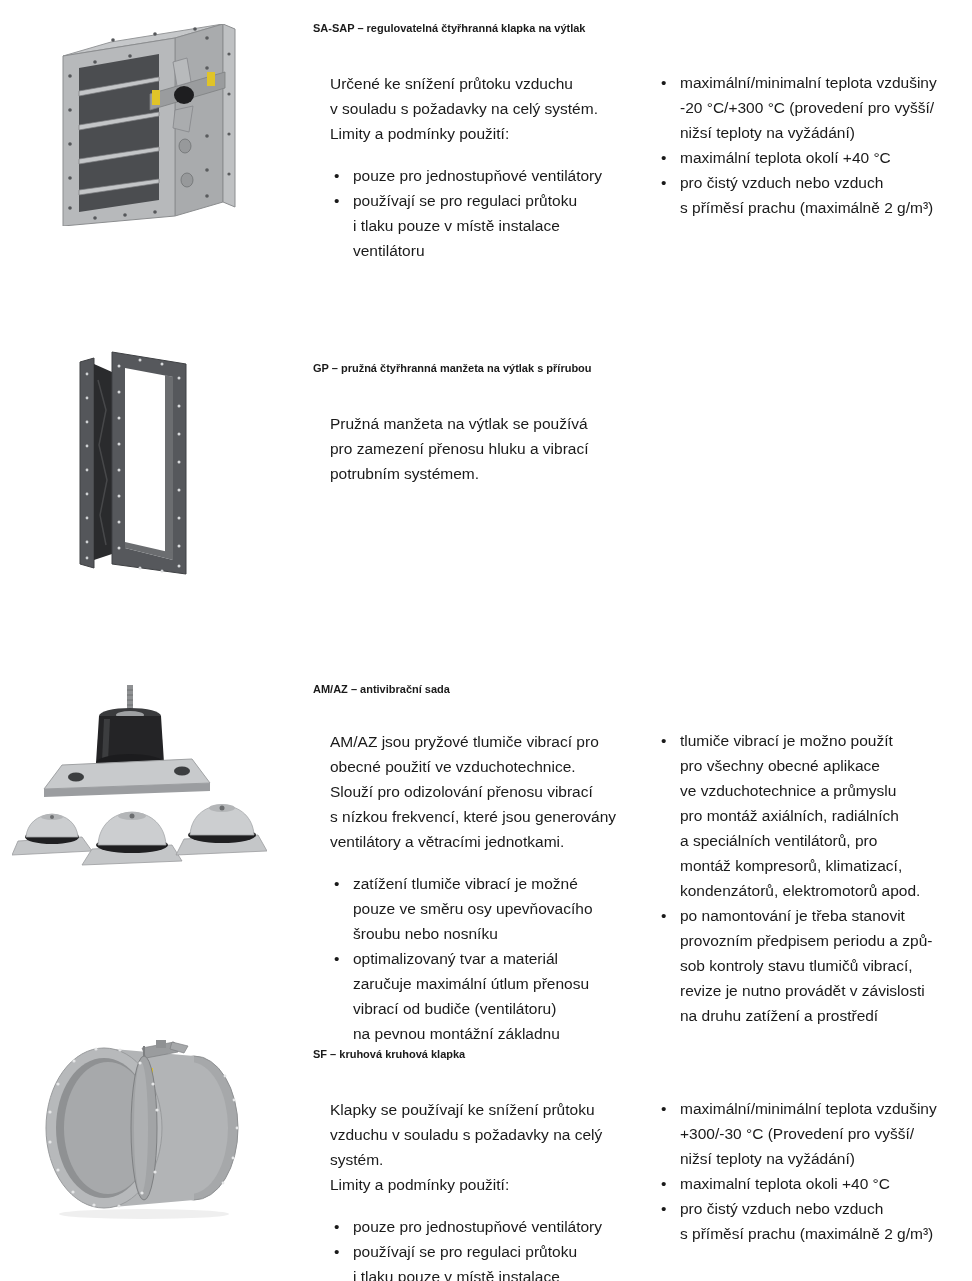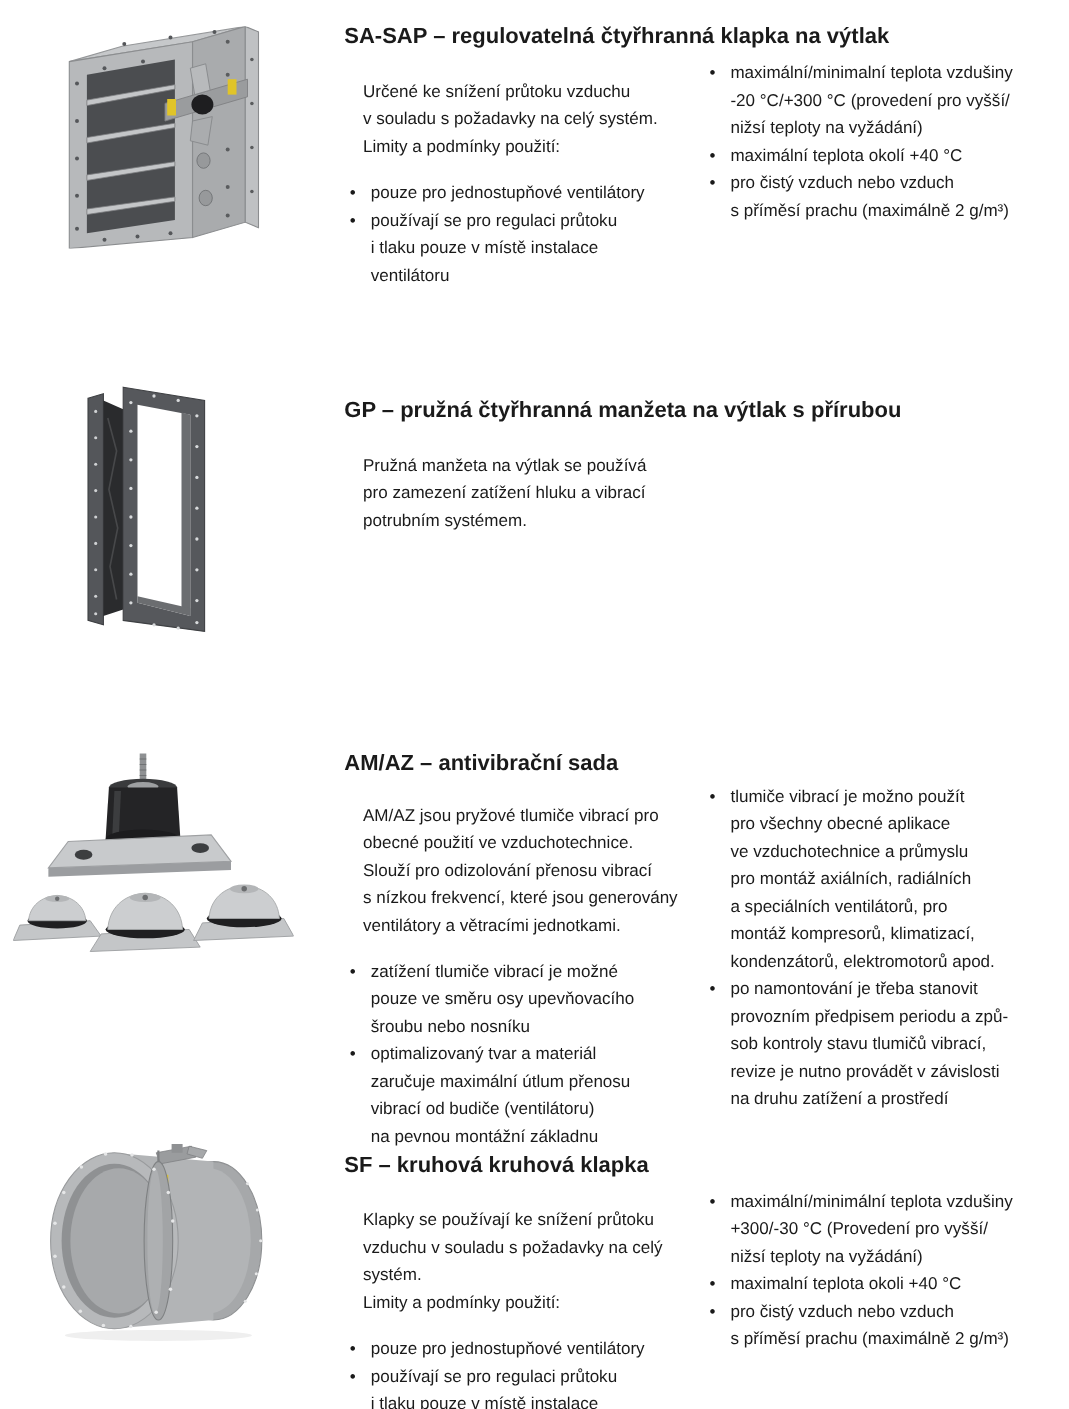--- a/index.html
+++ b/index.html
@@ -1,21 +1,21 @@
 <!DOCTYPE html>
 <html><head>
 <meta charset="utf-8">
 <style>
   html,body{margin:0;padding:0;background:#ffffff;}
   #page{position:relative;width:972px;height:1281px;background:#ffffff;overflow:hidden;
         font-family:"Liberation Sans", sans-serif;color:#1a1a1a;}
-  .title{position:absolute;margin:0;font-size:20px;font-weight:700;white-space:nowrap;}
+  .title{position:absolute;margin:0;font-size:11px;font-weight:700;white-space:nowrap;}
   .col{position:absolute;font-size:15.5px;line-height:25px;}
   .col p{margin:17px;white-space:pre-line;}
-  .col ul{margin:0;padding:0;list-style:none;}
+  .col ul{margin:16px;padding:0;list-style:none;}
   .col li{position:relative;padding-left:24px;white-space:pre-line;}
   .col li::before{content:"\2022";position:absolute;left:5px;top:0;}
   .imgwrap{position:absolute;}
   svg{display:block;}
 </style>
 </head>
 <body>
 
 <main id="page">
 
@@ -143,21 +143,21 @@
         <circle cx="62" cy="10" r="1.5"></circle>
           <circle cx="84" cy="14" r="1.5"></circle>
           <circle cx="62" cy="218" r="1.5"></circle>
           <circle cx="84" cy="221" r="1.5"></circle>
       </g>
     </svg>
   </div>
   <h3 class="title" style="left:313px;top:362px">GP – pružná čtyřhranná manžeta na výtlak s přírubou</h3>
   <div class="col" style="left:313px;top:394px;width:400px">
     <p>Pružná manžeta na výtlak se používá
-pro zamezení zatížení hluku a vibrací
+pro zamezení přenosu hluku a vibrací
 potrubním systémem.</p>
   </div>
 
   <div class="imgwrap" style="left:12px;top:683px">
     <svg width="255" height="185" viewBox="0 0 255 185">
 
       <g>
         <rect x="115" y="2" width="6" height="30" fill="#8f9193"></rect>
         <line x1="115" y1="7" x2="121" y2="7" stroke="#6f7173" stroke-width="1"></line>
         <line x1="115" y1="12" x2="121" y2="12" stroke="#6f7173" stroke-width="1"></line>

